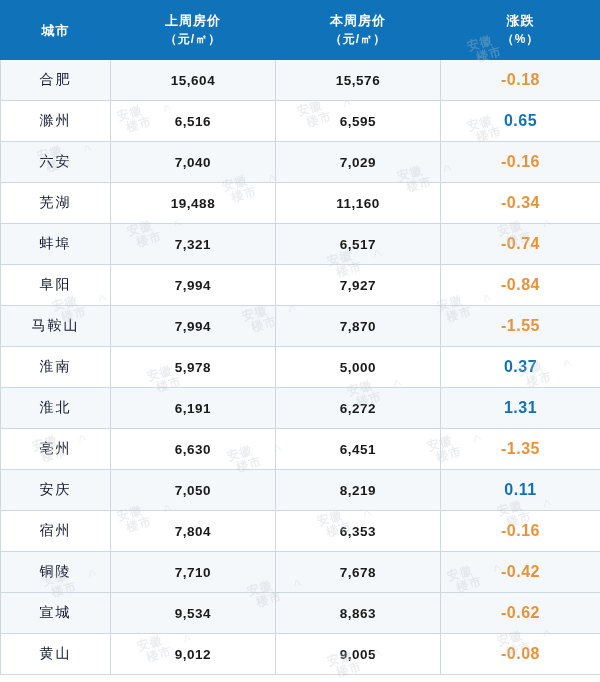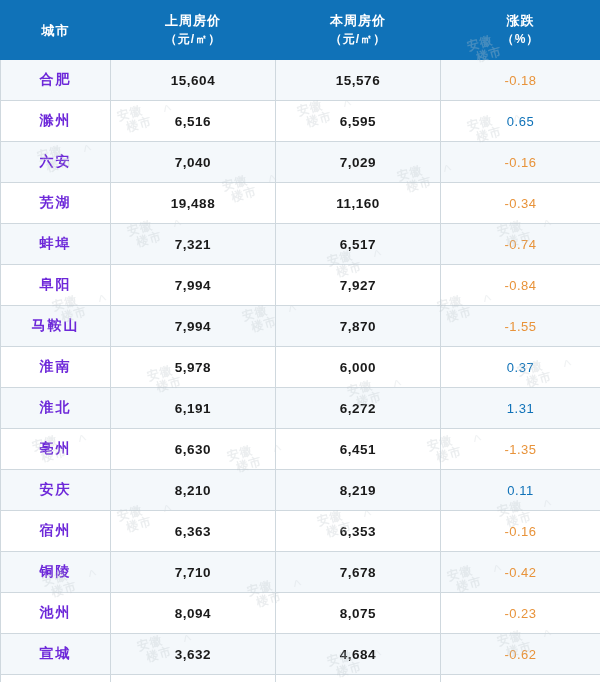--- a/index.html
+++ b/index.html
@@ -91,34 +91,34 @@
     border: 1px solid #cfd8de;
     text-align: center;
     font-size: 13px;
     color: #222222;
     background: transparent;
   }
   tbody tr.odd td { background: #f4f8fb; }
   tbody tr.even td { background: #ffffff; }
 
   td.city {
-    color: #6d28d9;
-    font-weight: bold;
+    color: #0f172a;
+    font-weight: normal;
     font-size: 14px;
     letter-spacing: 2px;
   }
   td.num {
     font-weight: bold;
     font-size: 13.5px;
     letter-spacing: 0.5px;
     color: #1a1a1a;
   }
   td.chg {
-    font-weight: normal;
-    font-size: 13px;
+    font-weight: bold;
+    font-size: 16px;
     letter-spacing: 0.5px;
   }
   td.chg.down { color: #e8933a; }
   td.chg.up   { color: #1072b8; }
 </style>
 </head>
 <body>
 
 <div class="sheet">
 
@@ -187,63 +187,57 @@
         </tr>
         <tr class="odd">
           <td class="city">马鞍山</td>
           <td class="num">7,994</td>
           <td class="num">7,870</td>
           <td class="chg down">-1.55</td>
         </tr>
         <tr class="even">
           <td class="city">淮南</td>
           <td class="num">5,978</td>
-          <td class="num">6,000</td>
+          <td class="num">5,000</td>
           <td class="chg up">0.37</td>
         </tr>
         <tr class="odd">
           <td class="city">淮北</td>
           <td class="num">6,191</td>
           <td class="num">6,272</td>
           <td class="chg up">1.31</td>
         </tr>
         <tr class="even">
           <td class="city">亳州</td>
           <td class="num">6,630</td>
           <td class="num">6,451</td>
           <td class="chg down">-1.35</td>
         </tr>
         <tr class="odd">
           <td class="city">安庆</td>
-          <td class="num">8,210</td>
+          <td class="num">7,050</td>
           <td class="num">8,219</td>
           <td class="chg up">0.11</td>
         </tr>
         <tr class="even">
           <td class="city">宿州</td>
-          <td class="num">6,363</td>
+          <td class="num">7,804</td>
           <td class="num">6,353</td>
           <td class="chg down">-0.16</td>
         </tr>
         <tr class="odd">
           <td class="city">铜陵</td>
           <td class="num">7,710</td>
           <td class="num">7,678</td>
           <td class="chg down">-0.42</td>
         </tr>
-        <tr class="even">
-          <td class="city">池州</td>
-          <td class="num">8,094</td>
-          <td class="num">8,075</td>
-          <td class="chg down">-0.23</td>
-        </tr>
         <tr class="odd">
           <td class="city">宣城</td>
-          <td class="num">3,632</td>
-          <td class="num">4,684</td>
+          <td class="num">9,534</td>
+          <td class="num">8,863</td>
           <td class="chg down">-0.62</td>
         </tr>
         <tr class="even">
           <td class="city">黄山</td>
           <td class="num">9,012</td>
           <td class="num">9,005</td>
           <td class="chg down">-0.08</td>
         </tr>
       </tbody>
   </table>

